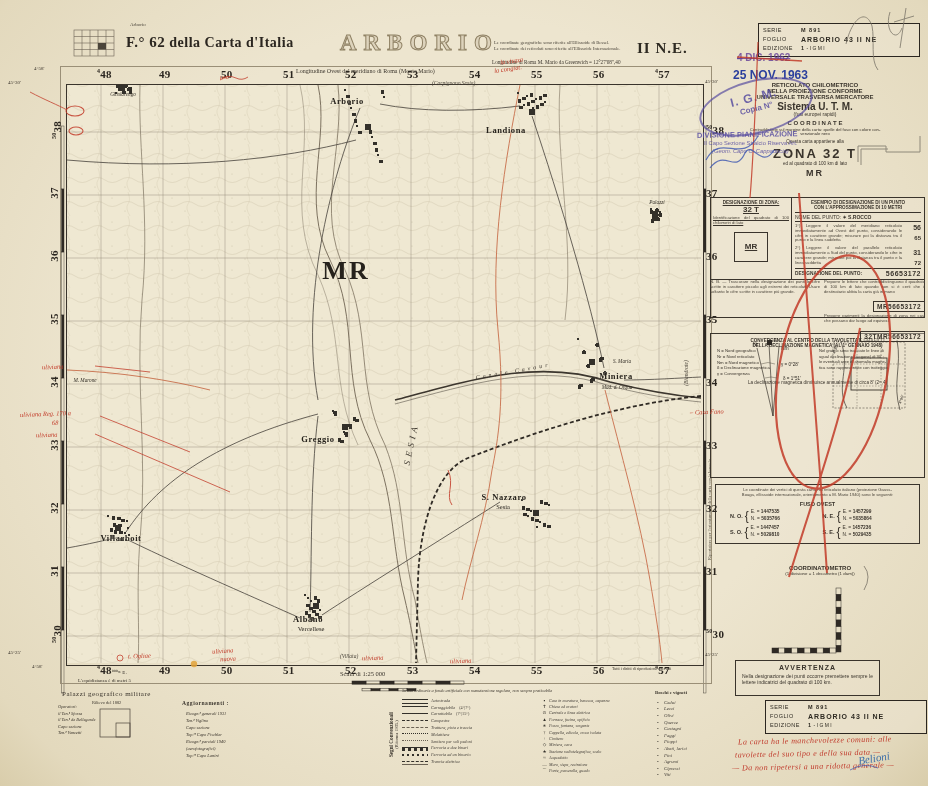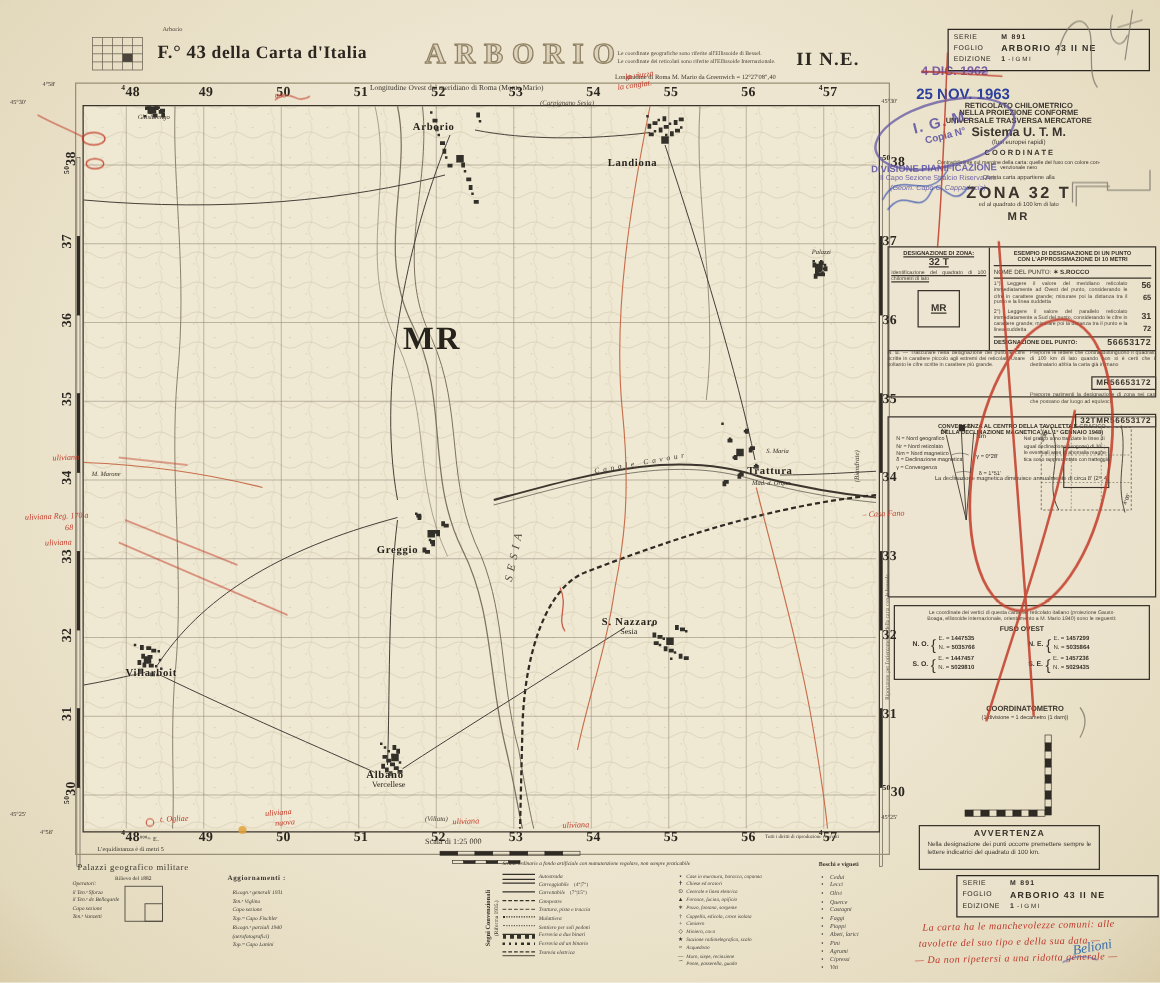--- a/index.html
+++ b/index.html
@@ -342,21 +342,21 @@
 
   <svg class="abs" style="left:68px;top:26px;" width="52" height="34" viewBox="0 0 52 34">
     <g stroke="#6b6254" stroke-width="0.6" fill="none">
       <rect x="6" y="4" width="40" height="26"></rect>
       <path d="M6,10.5 h40 M6,17 h40 M6,23.5 h40 M14,4 v26 M22,4 v26 M30,4 v26 M38,4 v26"></path>
     </g>
     <rect x="30" y="17" width="8" height="6.5" fill="#4a443a"></rect>
   </svg>
   <div class="abs logo-label">Arborio</div>
   <div class="abs hdr-ref">
-    <span class="fno">F.° 43</span>
+    <span class="fno">F.° 62</span>
     <span>della Carta d'Italia</span>
   </div>
   <div class="abs hdr-title">ARBORIO</div>
   <div class="abs hdr-note" style="left:494px;top:40px;">Le coordinate geografiche sono riferite all'Ellissoide di Bessel.</div>
   <div class="abs hdr-note" style="left:494px;top:46px;">Le coordinate dei reticolati sono riferite all'Ellissoide Internazionale.</div>
   <div class="abs hdr-quadrant">II N.E.</div>
   <div class="abs hdr-lonwest">Longitudine Ovest dal meridiano di Roma (Monte Mario)</div>
   <div class="abs hdr-long">Longitudine di Roma M. Mario da Greenwich = 12°27'08",40</div>
   <div class="abs adj" style="left:432px;top:80px;">(Carpignano Sesia)</div>
   <div class="abs adj" style="left:340px;top:653px;">(Villata)</div>
@@ -404,21 +404,21 @@
       <div class="gnum" style="left: 706px; top: 313px;">35</div>
       <div class="gnum" style="left: 706px; top: 376px;">34</div>
       <div class="gnum" style="left: 706px; top: 439px;">33</div>
       <div class="gnum" style="left: 706px; top: 502px;">32</div>
       <div class="gnum" style="left: 706px; top: 565px;">31</div>
       <div class="gnum" style="left: 706px; top: 628px;"><sup>50</sup>30</div>
     </div>
   <div id="places-layer" class="abs" style="inset:0;z-index:5;">
       <div class="pl town" style="left: 347px; top: 101px; transform: translate(-50%, -50%);">Arborio</div>
       <div class="pl town" style="left: 506px; top: 110px; transform: translate(-50%, -50%); margin-top: 20px;">Landiona</div>
-      <div class="pl town" style="left: 616px; top: 376px; transform: translate(-50%, -50%);">Trattura</div>
+      <div class="pl town" style="left: 616px; top: 376px; transform: translate(-50%, -50%);">Miniera</div>
       <div class="pl town" style="left: 318px; top: 411px; transform: translate(-50%, -50%); margin-top: 28px;">Greggio</div>
       <div class="pl town" style="left: 504px; top: 497px; transform: translate(-50%, -50%);">S. Nazzaro</div>
       <div class="pl town-sub" style="left: 503px; top: 506px; transform: translate(-50%, -50%);">Sesia</div>
       <div class="pl town" style="left: 121px; top: 538px; transform: translate(-50%, -50%);">Villarboit</div>
       <div class="pl town" style="left: 308px; top: 619px; transform: translate(-50%, -50%);">Albano</div>
       <div class="pl town-sub" style="left: 311px; top: 628px; transform: translate(-50%, -50%);">Vercellese</div>
       <div class="pl farm" style="left: 85px; top: 380px; transform: translate(-50%, -50%);">M. Marone</div>
       <div class="pl farm" style="left: 657px; top: 202px; transform: translate(-50%, -50%);">Palazzi</div>
       <div class="pl farm" style="left: 123px; top: 94px; transform: translate(-50%, -50%);">Ghislarengo</div>
       <div class="pl farm" style="left: 622px; top: 361px; transform: translate(-50%, -50%);">S. Maria</div>

